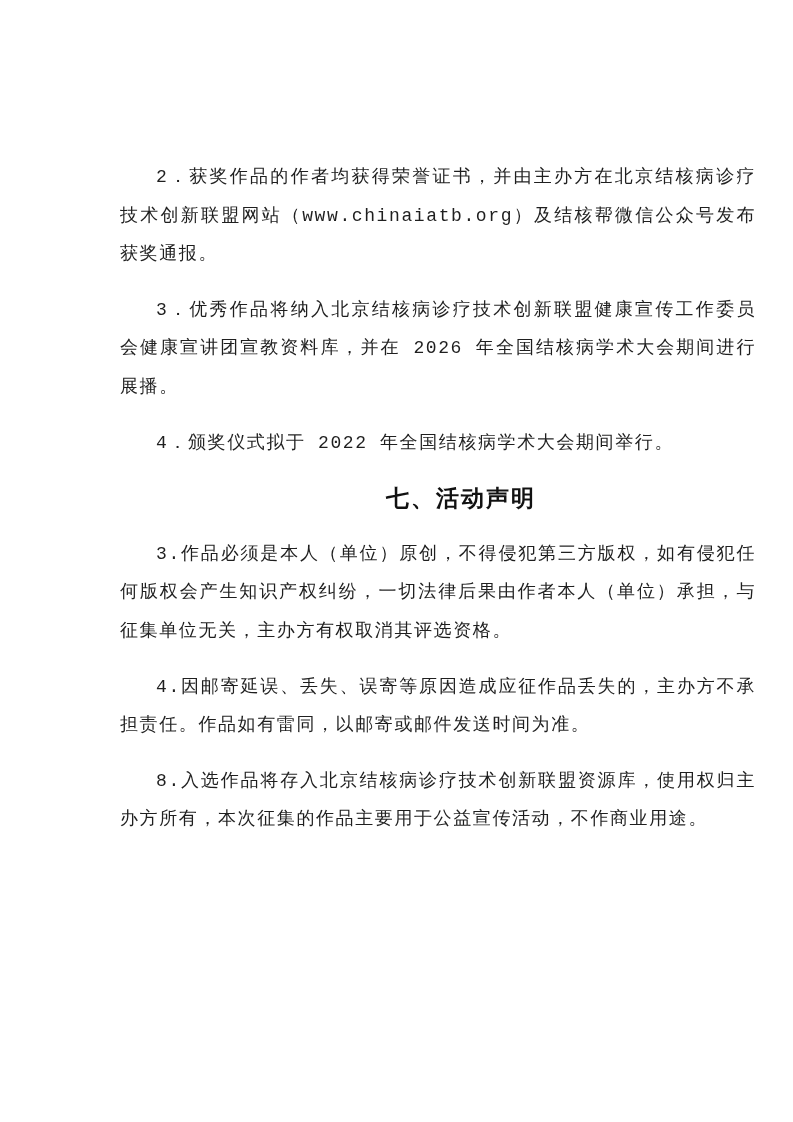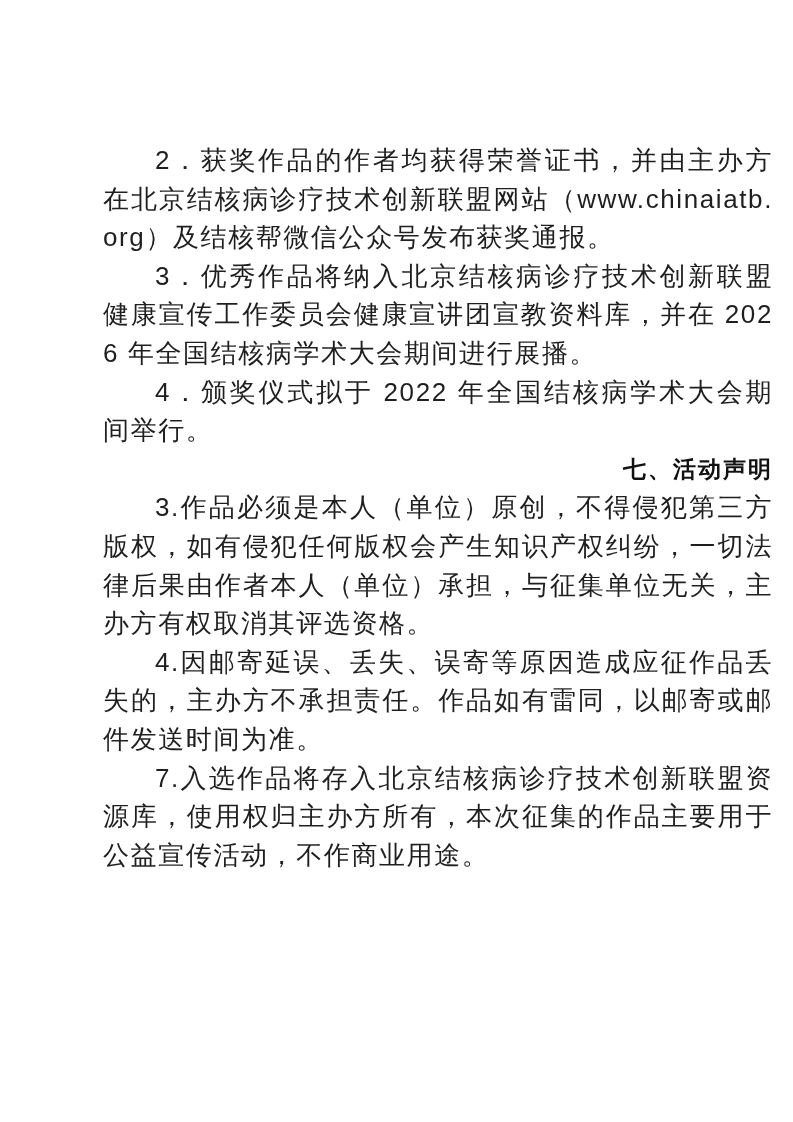--- a/index.html
+++ b/index.html
@@ -15,50 +15,50 @@
     overflow: hidden;
     font-family: "Liberation Serif", "DejaVu Serif", serif;
   }
   .content {
     position: absolute;
     left: 103px;
     top: 141px;
     width: 670px;
   }
   .content p.body {
-    margin: 0;
+    margin: 17px;
     padding: 0;
-    font-family: Liberation Sans, sans-serif;
-    font-size: 26px;
+    font-family: Liberation Mono, monospace;
+    font-size: 18px;
     line-height: 38.6px;
     letter-spacing: 1.6px;
     color: #1f1f1f;
     text-align: justify;
     text-indent: 2em;
     word-break: break-all;
   }
   .content h2.heading {
     margin: 0;
     padding: 0;
     font-family: "Liberation Sans", "DejaVu Sans", sans-serif;
     font-weight: 700;
     font-size: 23px;
     line-height: 38.6px;
     letter-spacing: 2px;
     color: #111111;
     text-indent: 2em;
-    text-align: right;
+    text-align: center;
   }
 </style>
 </head>
 <body>
 
 <div class="page">
   <div class="content">
       <p class="body">2．获奖作品的作者均获得荣誉证书，并由主办方在北京结核病诊疗技术创新联盟网站（www.chinaiatb.org）及结核帮微信公众号发布获奖通报。</p>
       <p class="body">3．优秀作品将纳入北京结核病诊疗技术创新联盟健康宣传工作委员会健康宣讲团宣教资料库，并在 2026 年全国结核病学术大会期间进行展播。</p>
       <p class="body">4．颁奖仪式拟于 2022 年全国结核病学术大会期间举行。</p>
       <h2 class="heading">七、活动声明</h2>
       <p class="body">3.作品必须是本人（单位）原创，不得侵犯第三方版权，如有侵犯任何版权会产生知识产权纠纷，一切法律后果由作者本人（单位）承担，与征集单位无关，主办方有权取消其评选资格。</p>
       <p class="body">4.因邮寄延误、丢失、误寄等原因造成应征作品丢失的，主办方不承担责任。作品如有雷同，以邮寄或邮件发送时间为准。</p>
-      <p class="body">7.入选作品将存入北京结核病诊疗技术创新联盟资源库，使用权归主办方所有，本次征集的作品主要用于公益宣传活动，不作商业用途。</p>
+      <p class="body">8.入选作品将存入北京结核病诊疗技术创新联盟资源库，使用权归主办方所有，本次征集的作品主要用于公益宣传活动，不作商业用途。</p>
     </div>
 </div>
 
 </body></html>

